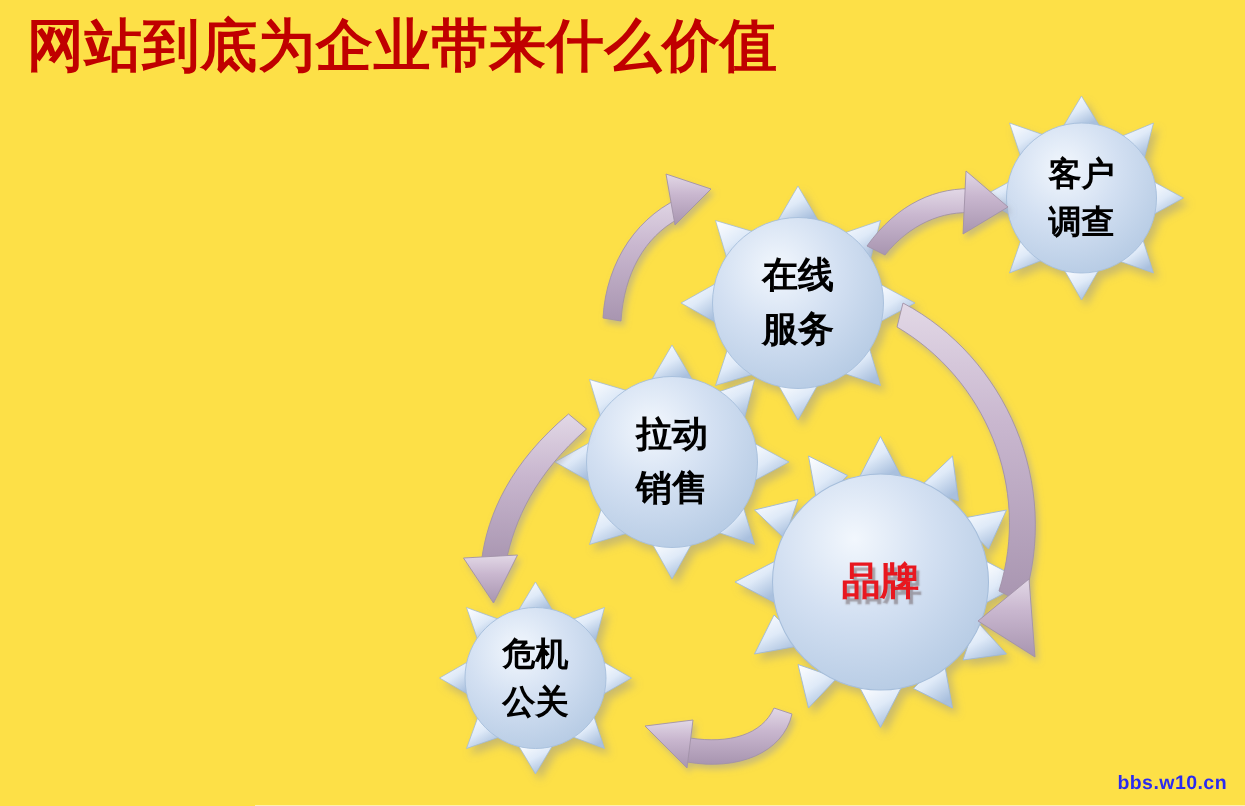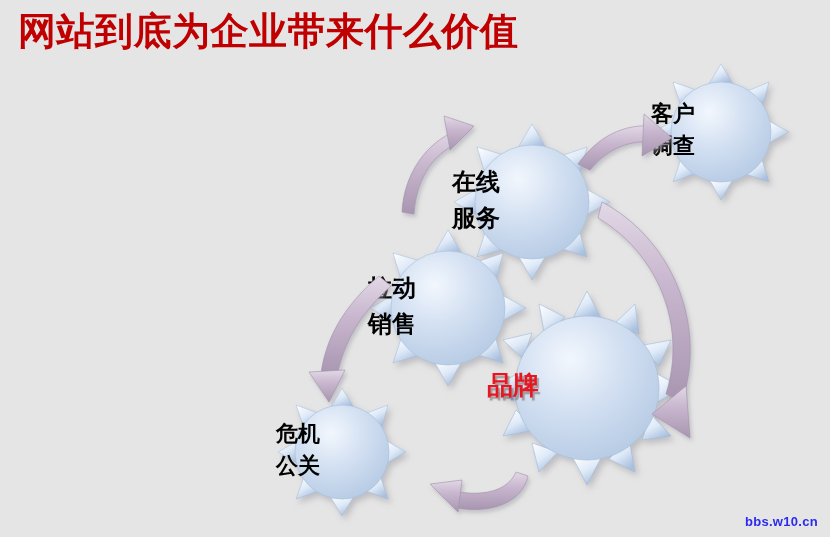--- a/index.html
+++ b/index.html
@@ -13,21 +13,21 @@
     position: relative;
     overflow: hidden;
     font-family: "Liberation Sans", "DejaVu Sans", sans-serif;
   }
 
   #slide {
     position: absolute;
     left: 0; top: 0;
     width: 830px;
     height: 537px;
-    background: #e5e5e5;
+    background: #fde047;
     overflow: hidden;
   }
 
   
   .slide-title {
     position: absolute;
     left: 18px;
     top: 10px;
     font-size: 38px;
     font-weight: bold;
@@ -67,25 +67,24 @@
     overflow: visible;
   }
   .gear-label {
     position: absolute;
     left: 0;
     top: 0;
     width: 100%;
     height: 100%;
     display: flex;
     flex-direction: column;
-    align-items: flex-start;
+    align-items: center;
     justify-content: center;
     pointer-events: none;
     text-align: center;
-    font-family: Liberation Mono, monospace;
   }
   .gear-label span {
     display: block;
     font-weight: bold;
     color: #000000;
     white-space: nowrap;
   }
 
   
   .gear-sm .gear-label span {
@@ -207,21 +206,21 @@
           </g>
           <circle cx="80" cy="80" r="57" fill="url(#gearGrad)" stroke="#a6bedb" stroke-width="0.6"></circle>
         </g>
       </svg>
       <div class="gear-label">
         <span>拉动</span>
         <span>销售</span>
       </div>
     </div>
 
-    <div class="gear gear-sm" style="left:276px; top:386px; width:132px; height:132px;">
+    <div class="gear gear-sm" style="left:291px; top:386px; width:132px; height:132px;">
       <svg viewBox="0 0 132 132" width="132" height="132">
         <g filter="url(#softShadow)">
           <g fill="url(#toothGrad)" stroke="#9fb8d6" stroke-width="0.5">
             <polygon points="66,2 78,22 54,22"></polygon>
             <polygon points="112,19 106,41 88,28"></polygon>
             <polygon points="130,66 109,78 109,54"></polygon>
             <polygon points="112,113 90,105 104,89"></polygon>
             <polygon points="66,130 54,110 78,110"></polygon>
             <polygon points="20,113 28,91 43,105"></polygon>
             <polygon points="2,66 23,54 23,78"></polygon>

